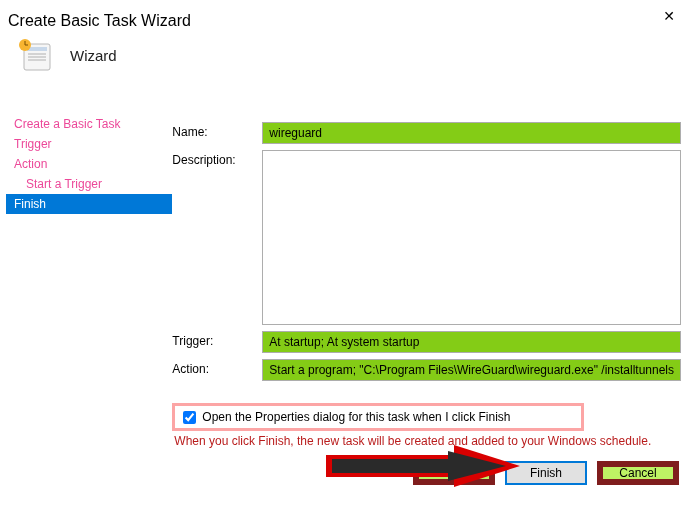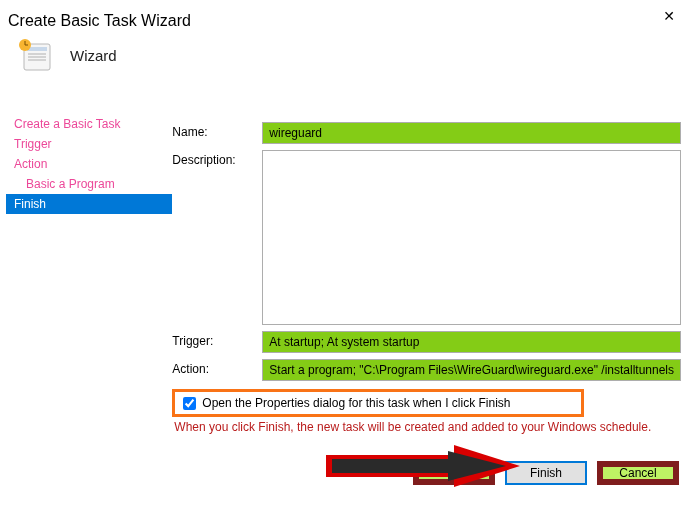--- a/index.html
+++ b/index.html
@@ -18,21 +18,21 @@
   .sidebar-item.indent { padding-left: 20px; }
   .sidebar-item.selected { background: #0078d7; color: #fff; }
 
   .content { flex: 1; padding: 36px 0 0 0; font-size: 12px; }
   .row { display: flex; align-items: flex-start; margin-bottom: 6px; }
   .label { width: 90px; padding-top: 3px; color: #000; }
   .field { flex: 1; }
   .readonly-input { width: 100%; border: 1px solid #adadad; background: #84cc16; padding: 3px 6px; font-size: 12px; color: #000; white-space: nowrap; overflow: hidden; line-height: 14px; }
   .desc-box { width: 100%; height: 175px; border: 1px solid #adadad; background: #fff; }
 
-  .checkbox-row { display: flex; align-items: center; padding: 4px 6px; margin-top: 8px; border: 3px solid #f97316; width: 412px; }
+  .checkbox-row { display: flex; align-items: center; padding: 4px 6px; margin-top: 22px; border: 3px solid #fca5a5; width: 412px; }
   .checkbox-row input { margin: 0 6px 0 2px; }
   .helper-text { margin: 3px 0 0 2px; color: #b91c1c; font-size: 12px; }
 
   .footer { position: absolute; bottom: 22px; right: 14px; display: flex; gap: 10px; align-items: center; }
   .btn { min-width: 82px; height: 24px; border: 6px solid #7f1d1d; background: #bef264; font-size: 12px; cursor: pointer; display: flex; align-items: center; justify-content: center; }
   .btn.default { border: 2px solid #0078d7; background: #e1e1e1; }
 
   .arrow { position: absolute; bottom: 12px; left: 320px; pointer-events: none; }
 </style>
 </head>
@@ -59,21 +59,21 @@
     </svg>
   </div>
   <div class="summary-title">Wizard</div>
 </div>
 
 <div class="body">
   <div class="sidebar">
     <div class="sidebar-item">Create a Basic Task</div>
     <div class="sidebar-item">Trigger</div>
     <div class="sidebar-item">Action</div>
-    <div class="sidebar-item indent">Basic a Program</div>
+    <div class="sidebar-item indent">Start a Trigger</div>
     <div class="sidebar-item selected">Finish</div>
   </div>
 
   <div class="content">
     <div class="row">
       <div class="label">Name:</div>
       <div class="field">
           <div class="readonly-input">wireguard</div>
         </div>
     </div>

